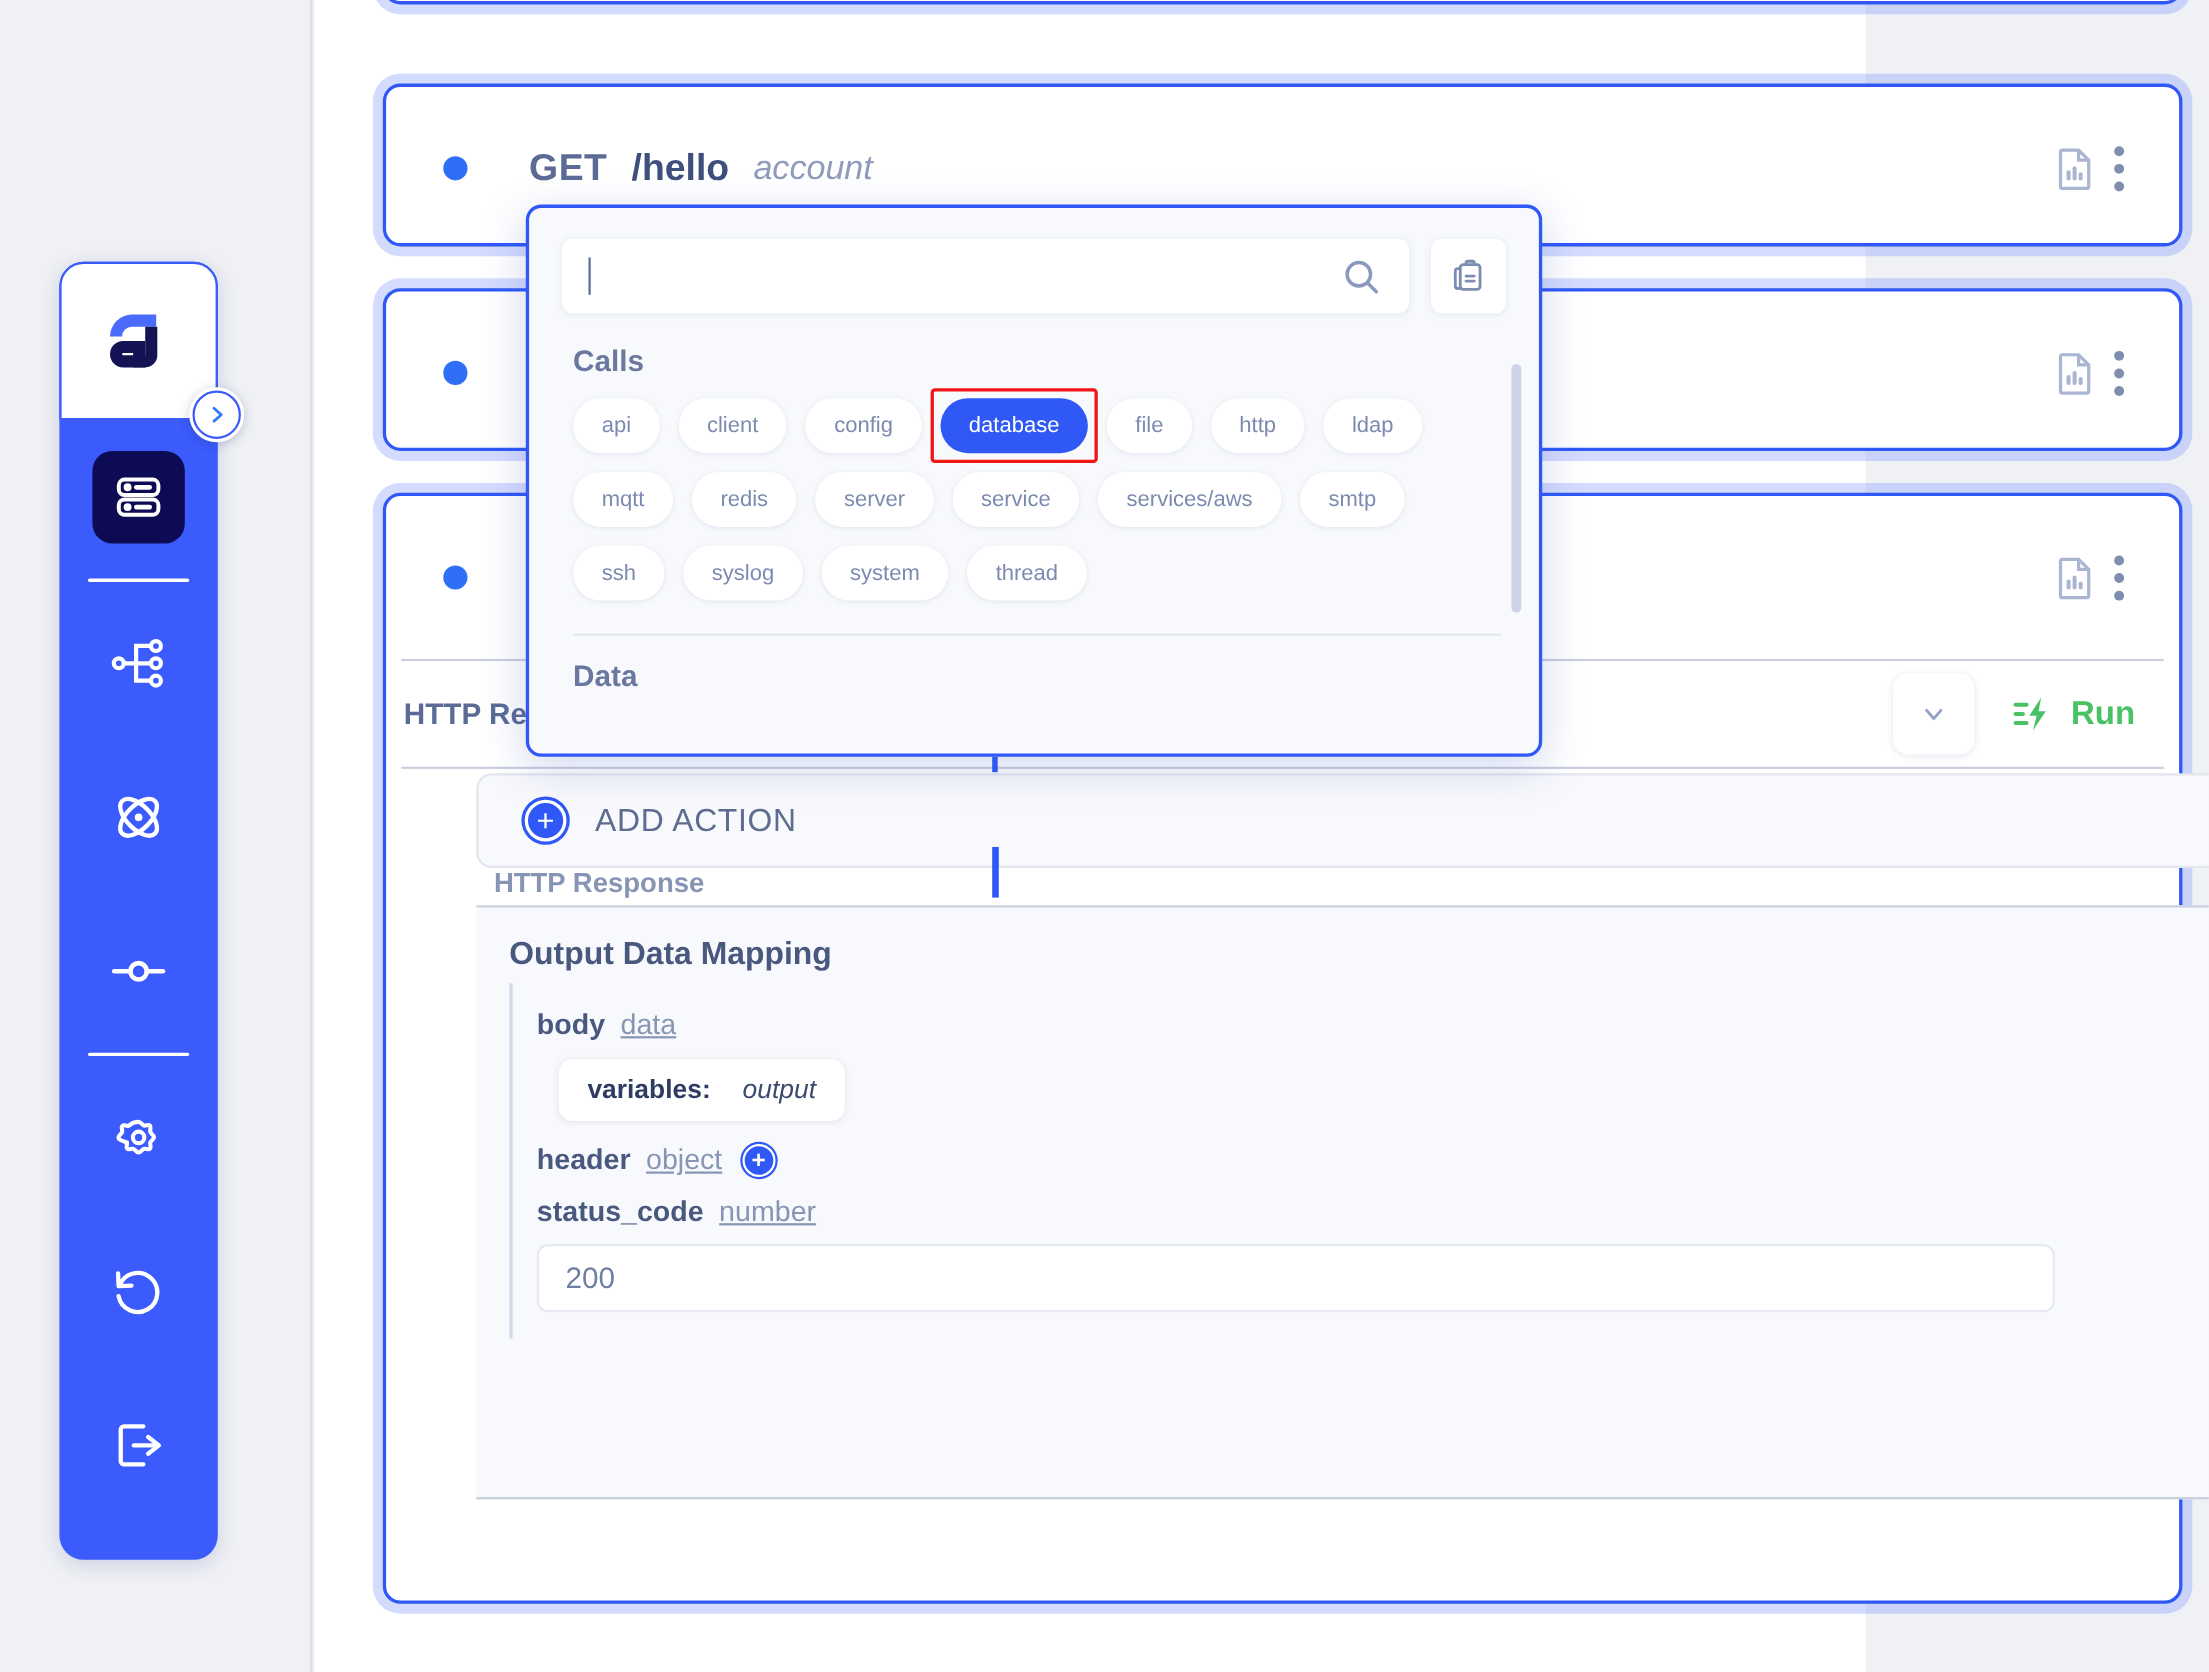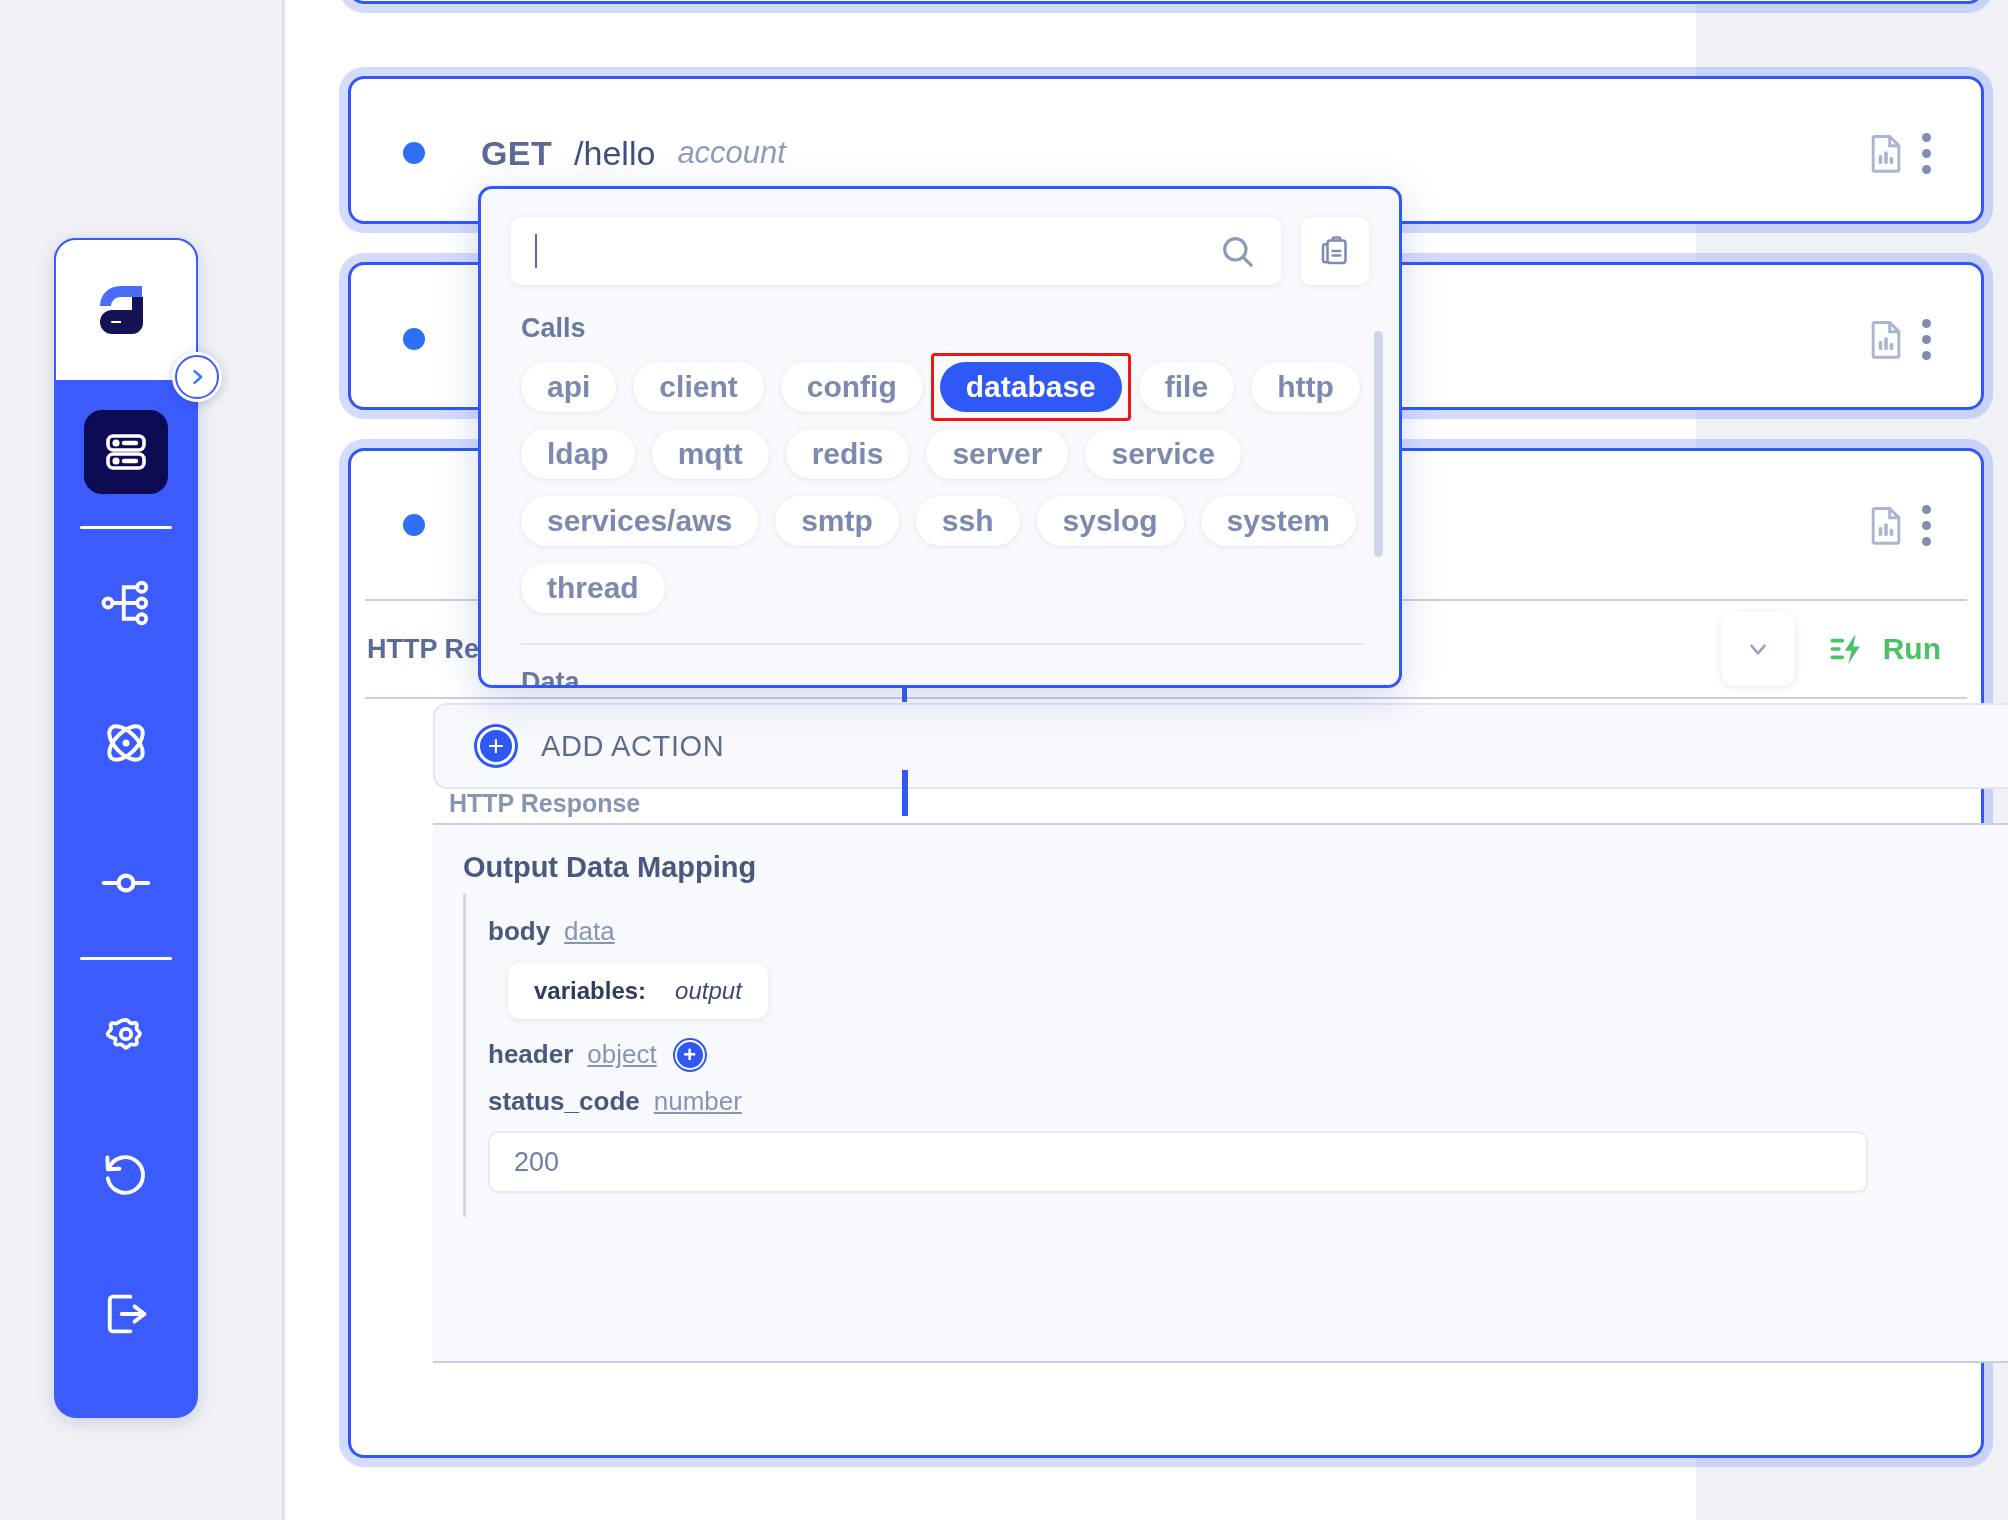--- a/index.html
+++ b/index.html
@@ -66,21 +66,21 @@
   .card-ghost-top {
     position: absolute; left: 62px; top: -44px; width: 1636px; height: 48px;
     background:#fff; border:3px solid #2f58f6; border-radius:16px;
     box-shadow: 0 0 0 9px rgba(125,150,255,.34);
   }
   .card-hdr { display: flex; align-items: center; height: 148px; padding: 0 36px 0 52px; }
   .dot { width: 22px; height: 22px; border-radius: 50%; background: #2f6ff6; flex: 0 0 auto; }
   .meth {
     margin-left: 56px; font-size: 34px; font-weight: bold; color: #5b6b96; letter-spacing: .4px;
   }
-  .path { margin-left: 22px; font-size: 34px; font-weight: normal; color: #3f4f7d; }
+  .path { margin-left: 22px; font-size: 34px; font-weight: bold; color: #3f4f7d; }
   .tagname { margin-left: 22px; font-size: 31px; font-style: italic; color: #8f9cbb; }
   .hdr-spacer { flex: 1 1 auto; }
   .hdr-icon { margin-left: 20px; cursor: pointer; display: flex; align-items: center; }
   .kebab { display: flex; flex-direction: column; gap: 7px; padding: 6px 14px; cursor: pointer; }
   .kebab i { width: 9px; height: 9px; border-radius: 50%; background: #7f8dae; display: block; }
 
   
   .sub-sep { height: 2px; background: #c9cfdd; margin: 0 14px; }
   .req-row { display: flex; align-items: center; height: 96px; padding: 0 40px 0 16px; }
   .req-title { font-size: 27px; font-weight: bold; color: #5b6b96; }
@@ -134,21 +134,21 @@
     padding: 0 24px; cursor: text; }
   .caret { width: 2px; height: 34px; background: #5b6b96; animation: none; }
   .m-searchicon { margin-left: auto; display: flex; align-items: center; }
   .m-paste { width: 68px; height: 68px; margin-left: 20px; background: #fff; border-radius: 10px;
     box-shadow: 0 1px 6px rgba(90,105,150,.13); display: flex; align-items: center;
     justify-content: center; cursor: pointer; }
   .m-section { font-size: 27px; font-weight: bold; color: #6a78a0; padding: 28px 0 0 40px; }
   .m-chips { display: flex; flex-wrap: wrap; gap: 17px; padding: 18px 34px 0 40px; }
   .chip { height: 50px; padding: 0 26px; background: #fff; border-radius: 25px;
     box-shadow: 0 1px 5px rgba(90,105,150,.14);
-    display: flex; align-items: center; font-size: 30px; font-weight: bold;
+    display: flex; align-items: center; font-size: 20px; font-weight: normal;
     color: #7c8ab0; cursor: pointer; white-space: nowrap; }
   .chip.sel { background: #2f58f6; color: #fff; box-shadow: none; }
   .chip-hl { position: relative; }
   .chip-hl::after { content: ""; position: absolute; left: -9px; top: -9px; right: -9px; bottom: -9px;
     border: 3px solid #f11616; border-radius: 4px; pointer-events: none; }
   .m-divider { height: 2px; background: #e4e8f0; margin: 30px 34px 0 40px; }
   .m-scroll { position: absolute; right: 16px; top: 142px; width: 9px; height: 226px;
     background: #ccd4e6; border-radius: 5px; cursor: pointer; }
 
   

